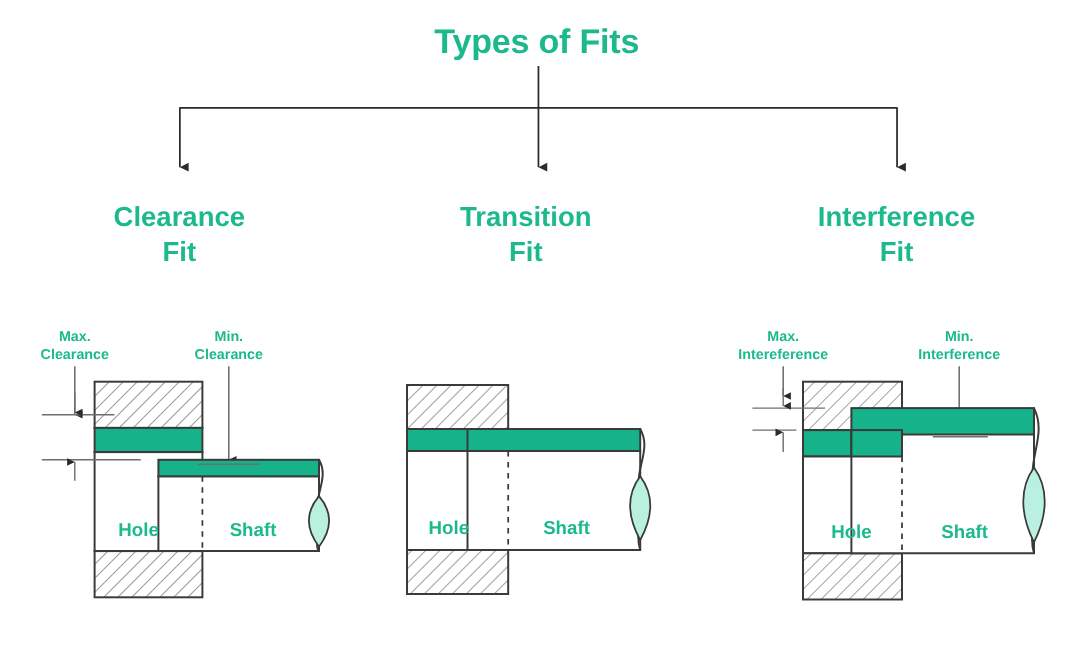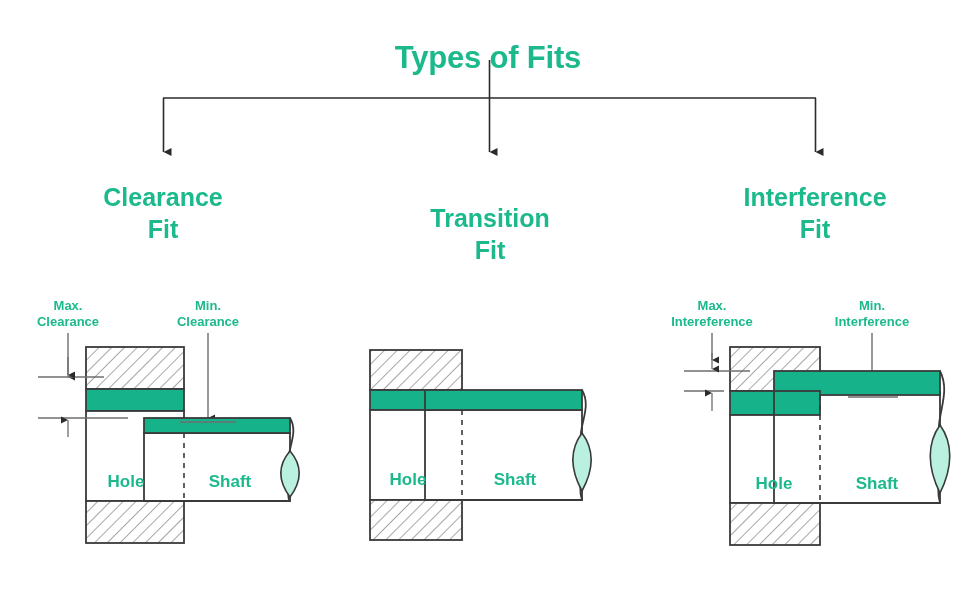--- a/index.html
+++ b/index.html
@@ -22,34 +22,33 @@
   .title {
     position: absolute;
     left: 0;
     top: 20px;
     width: 976px;
     text-align: center;
     font-size: 31px;
     font-weight: bold;
     color: #1bb98c;
     letter-spacing: -0.2px;
-    margin-top: 20px;
   }
   .branch-label {
     position: absolute;
     width: 300px;
     text-align: center;
     font-size: 25px;
     font-weight: bold;
     color: #1bb98c;
     line-height: 1.26;
     top: 182px;
   }
   .branch-1 { left: 13px; }
-  .branch-2 { left: 340px; margin-top: 21px; }
+  .branch-2 { left: 328px; }
   .branch-3 { left: 665px; }
 
   .connector {
     position: absolute;
     left: 0;
     top: 60px;
     width: 979px;
     height: 110px;
   }
   .figure {

